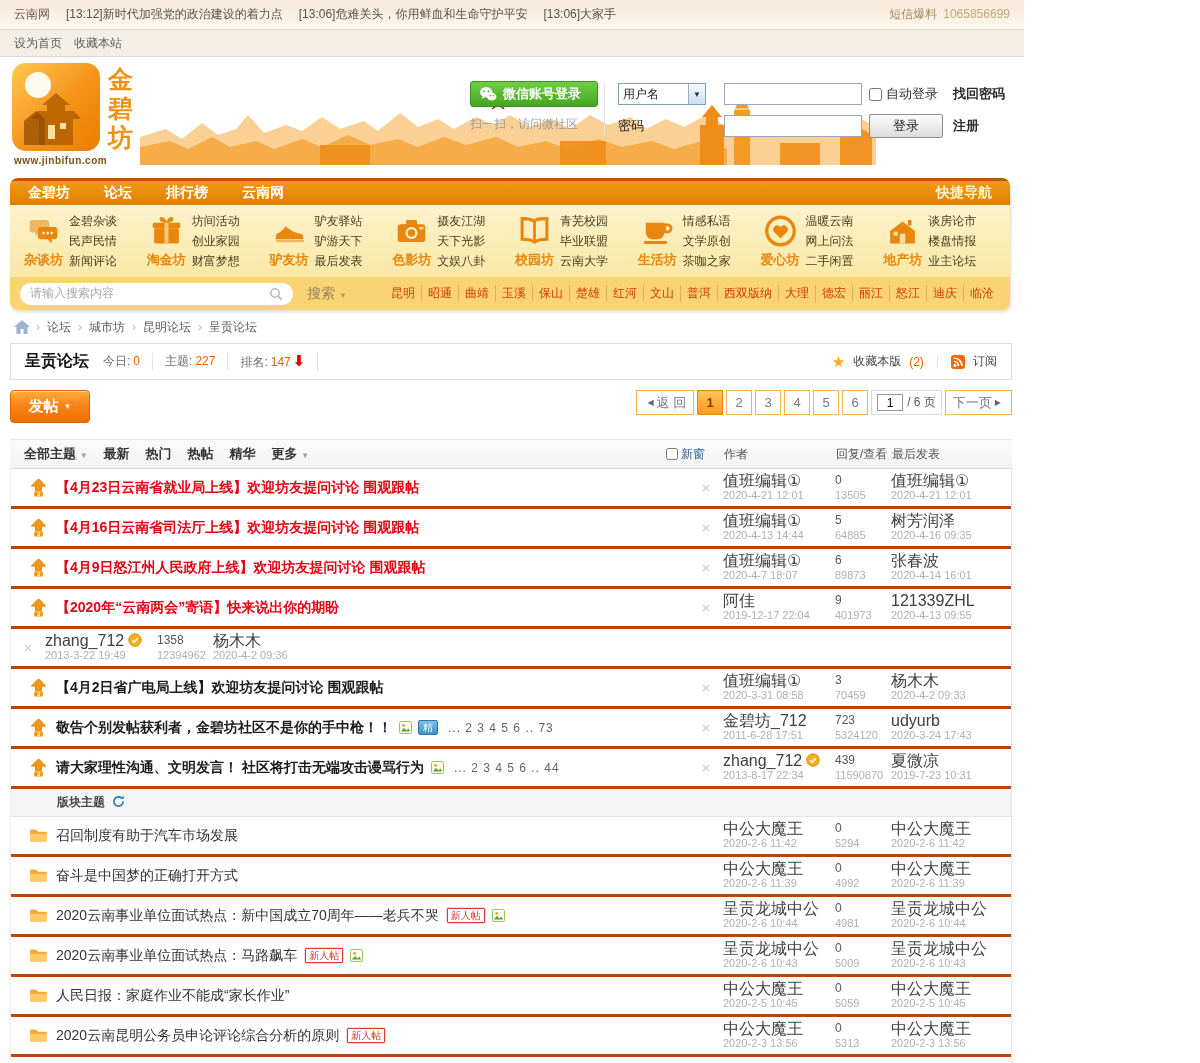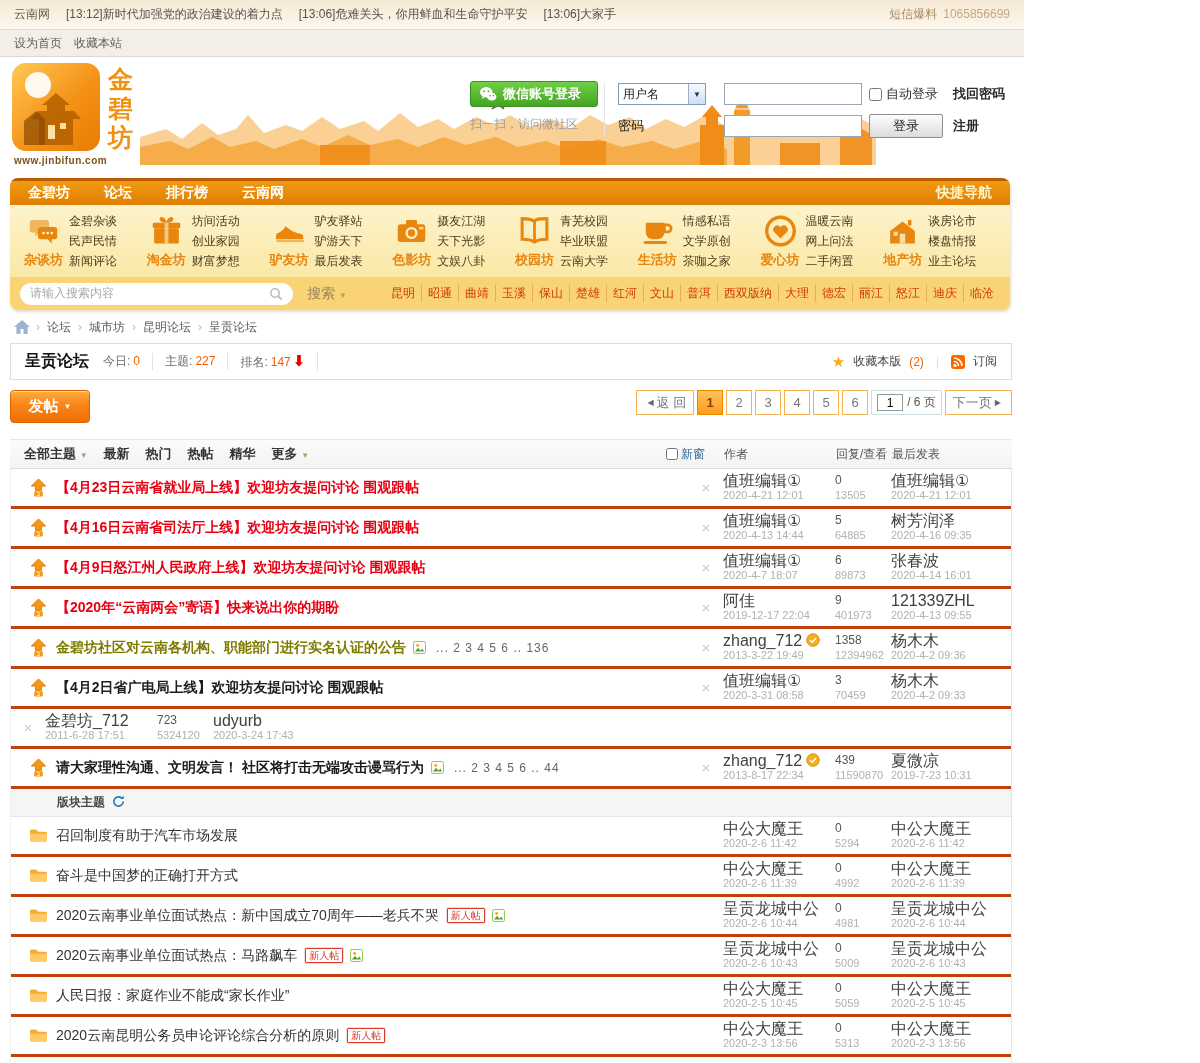--- a/index.html
+++ b/index.html
@@ -564,40 +564,20 @@
       <div class="vw">401973</div>
     </div>
     <div class="t-last">
       <div class="nm">
           <a>121339ZHL</a>
         </div>
       <div class="dt">2020-4-13 09:55</div>
     </div>
   </div>
   <div class="trow">
-    <div class="t-title">
-      <span class="ticon">
-          <svg width="19" height="19" viewBox="0 0 20 20">
-            <path d="M10 1l7.5 7.5H13V13H7V8.5H2.5z" fill="#f6970f" stroke="#d87a00"></path>
-            <rect x="5.5" y="14" width="9" height="5.4" rx="1" fill="#f6970f"></rect>
-            <text x="10" y="18.6" font-size="5.6" fill="#fff" text-anchor="middle" font-weight="bold">3</text>
-          </svg>
-        </span>
-      <a class="ttl olive">金碧坊社区对云南各机构、职能部门进行实名认证的公告</a>
-
-      <span class="attach">
-          <svg width="13" height="13" viewBox="0 0 14 14">
-            <rect x=".5" y=".5" width="13" height="13" rx="2" fill="#fff" stroke="#8bbf3f"></rect>
-            <circle cx="5" cy="4.8" r="1.6" fill="#f5a623"></circle>
-            <path d="M2 11.4l3.5-4 2.5 3 2-2.2 2 3.2z" fill="#57a02f"></path>
-          </svg>
-        </span>
-
-      <span class="pages">... 2 3 4 5 6 .. 136</span>
-    </div>
     <div class="t-close"><span class="x">×</span></div>
     <div class="t-author">
       <div class="nm">
           <a>zhang_712</a>
           <span style="display:flex">
             <svg width="14" height="14" viewBox="0 0 14 14">
               <circle cx="7" cy="7" r="6.2" fill="#f5b01e" stroke="#d88f00"></circle>
               <path d="M4.2 7.2l2 2 3.6-4" fill="none" stroke="#fff" stroke-width="1.6"></path>
             </svg>
           </span>
@@ -639,20 +619,40 @@
       <div class="vw">70459</div>
     </div>
     <div class="t-last">
       <div class="nm">
           <a>杨木木</a>
         </div>
       <div class="dt">2020-4-2 09:33</div>
     </div>
   </div>
   <div class="trow">
+    <div class="t-title">
+      <span class="ticon">
+          <svg width="19" height="19" viewBox="0 0 20 20">
+            <path d="M10 1l7.5 7.5H13V13H7V8.5H2.5z" fill="#f6970f" stroke="#d87a00"></path>
+            <rect x="5.5" y="14" width="9" height="5.4" rx="1" fill="#f6970f"></rect>
+            <text x="10" y="18.6" font-size="5.6" fill="#fff" text-anchor="middle" font-weight="bold">3</text>
+          </svg>
+        </span>
+      <a class="ttl black">敬告个别发帖获利者，金碧坊社区不是你的手中枪！！</a>
+
+      <span class="attach">
+          <svg width="13" height="13" viewBox="0 0 14 14">
+            <rect x=".5" y=".5" width="13" height="13" rx="2" fill="#fff" stroke="#8bbf3f"></rect>
+            <circle cx="5" cy="4.8" r="1.6" fill="#f5a623"></circle>
+            <path d="M2 11.4l3.5-4 2.5 3 2-2.2 2 3.2z" fill="#57a02f"></path>
+          </svg>
+        </span>
+      <span class="digest">精</span>
+      <span class="pages">... 2 3 4 5 6 .. 73</span>
+    </div>
     <div class="t-close"><span class="x">×</span></div>
     <div class="t-author">
       <div class="nm">
           <a>金碧坊_712</a>
         </div>
       <div class="dt">2011-6-28 17:51</div>
     </div>
     <div class="t-nums">
       <div class="re">723</div>
       <div class="vw">5324120</div>

